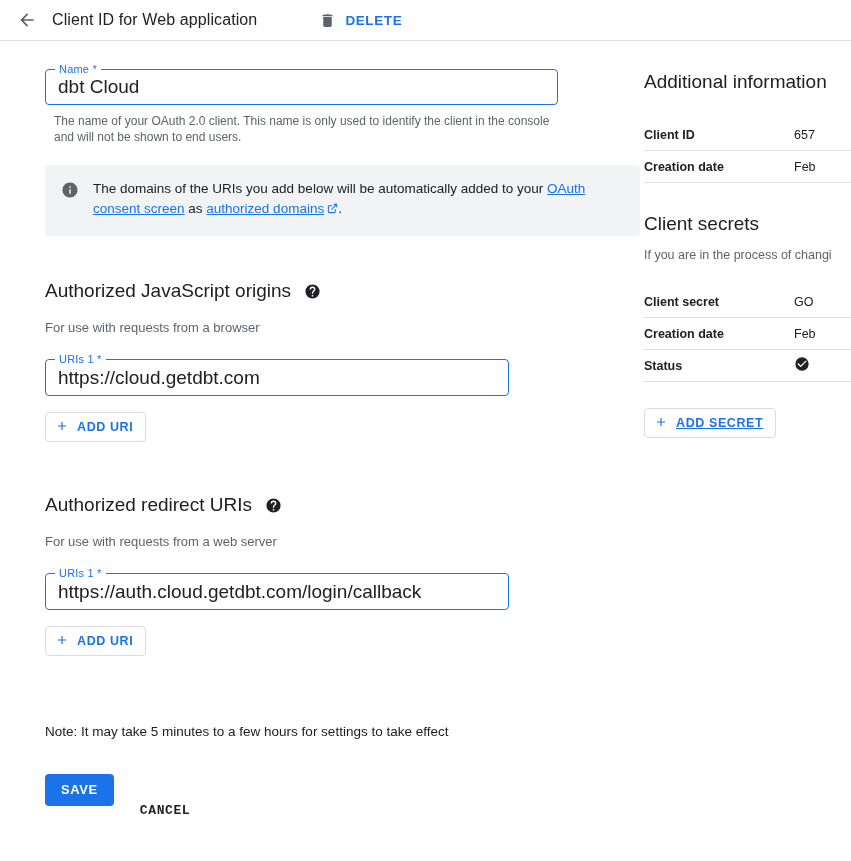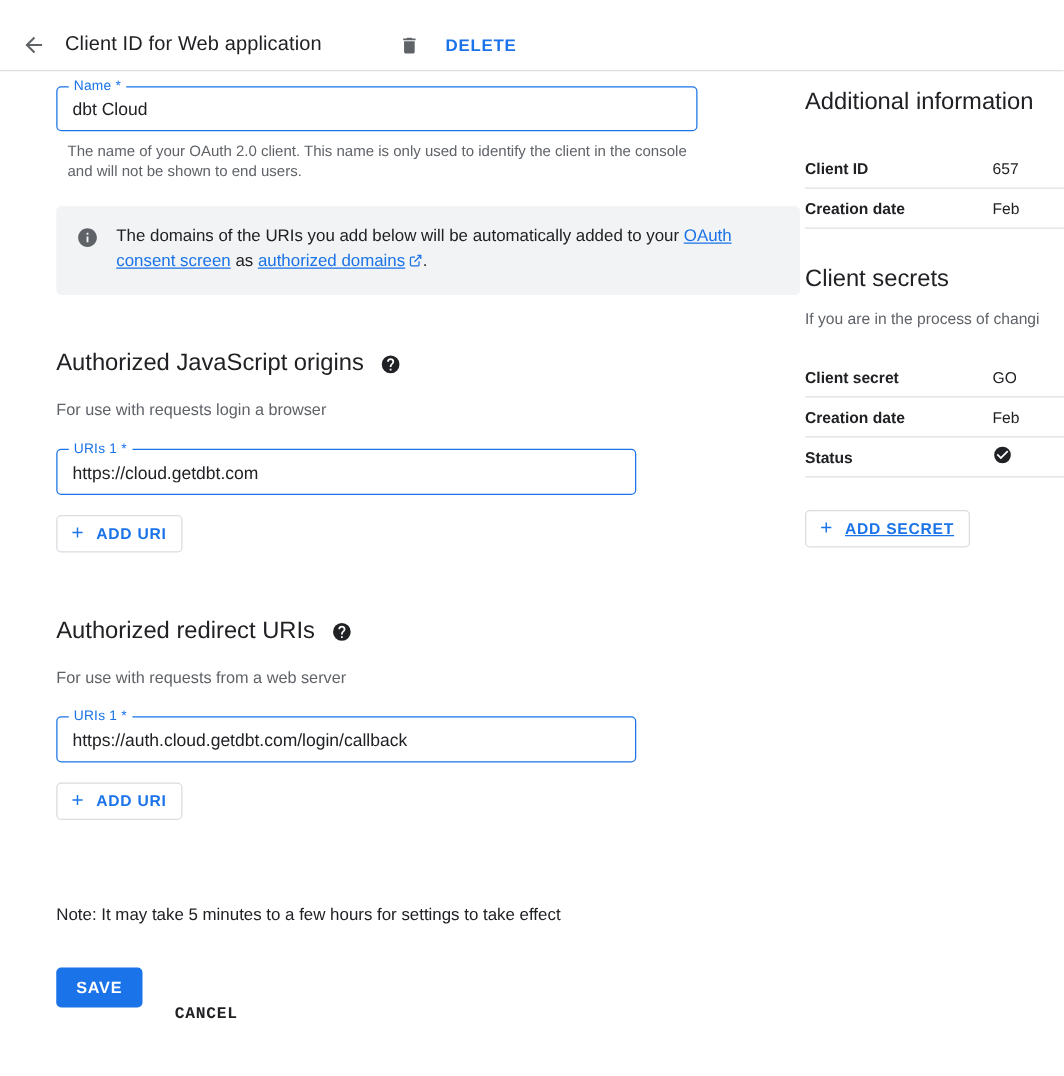--- a/index.html
+++ b/index.html
@@ -8,36 +8,36 @@
     width: 851px; height: 861px;
     background: #ffffff;
     font-family: "Liberation Sans", sans-serif;
     color: #202124;
     overflow: hidden;
   }
   .page { position: relative; width: 851px; height: 861px; }
 
   
   .topbar {
-    position: absolute; left: 0; top: 16px; width: 851px; height: 41px;
+    position: absolute; left: 0; top: 0; width: 851px; height: 41px;
     display: flex; align-items: center;
     border-bottom: 1px solid #e0e0e0;
     background: #fff;
   }
   .back-btn {
     margin-left: 14px; width: 26px; height: 26px;
     display: flex; align-items: center; justify-content: center;
     cursor: pointer; color: #5f6368;
   }
   .page-title {
     margin-left: 12px; font-size: 16px; color: #202124; font-weight: 400;
     letter-spacing: .1px;
   }
   .delete-btn {
-    margin-left: 62px; display: flex; align-items: center; gap: 20px;
+    margin-left: 62px; display: flex; align-items: center; gap: 9px;
     color: #1a73e8; font-size: 13.5px; font-weight: 600; letter-spacing: .6px;
     cursor: pointer;
   }
   .delete-btn .trash { color: #5f6368; display: flex; }
 
   
   .left {
     position: absolute; left: 0; top: 41px; width: 600px;
     padding: 28px 0 0 45px;
   }
@@ -52,21 +52,21 @@
     background: #fff;
   }
   .outlined .legend {
     position: absolute; top: -7px; left: 9px;
     background: #fff; padding: 0 4px;
     font-size: 11px; color: #1a73e8; letter-spacing: .2px;
   }
   .outlined input {
     border: 0; outline: 0; width: 100%;
     font-family: "Liberation Sans", sans-serif;
-    font-size: 14px; color: #202124; background: transparent;
+    font-size: 19px; color: #202124; background: transparent;
   }
   .helper {
     font-size: 12px; color: #5f6368; line-height: 16px;
     margin: 8px 0 0 9px; max-width: 500px;
   }
 
   .infobox {
     margin-top: 20px; width: 595px;
     background: #f1f3f4; border-radius: 4px;
     display: flex; gap: 14px; padding: 14px 16px 16px 16px;
@@ -202,21 +202,21 @@
 
     
     <div class="section-h">
       <h2>Authorized JavaScript origins</h2>
       <span class="help-icon">
         <svg width="17" height="17" viewBox="0 0 24 24" fill="currentColor" aria-hidden="true">
           <path d="M12 2a10 10 0 1 0 0 20 10 10 0 0 0 0-20zm1 17h-2v-2h2v2zm2.07-7.75l-.9.92C13.45 12.9 13 13.5 13 15h-2v-.5c0-1.1.45-2.1 1.17-2.83l1.24-1.26c.37-.36.59-.86.59-1.41a2 2 0 1 0-4 0H8a4 4 0 1 1 8 0c0 .88-.36 1.68-.93 2.25z"></path>
         </svg>
       </span>
     </div>
-    <div class="section-sub">For use with requests login a browser</div>
+    <div class="section-sub">For use with requests from a browser</div>
 
     <div class="uri-field">
       <div class="outlined">
         <span class="legend">URIs 1 *</span>
         <input type="text" value="https://cloud.getdbt.com" style="">
       </div>
     </div>
 
     <div class="add-uri">
       <span>

